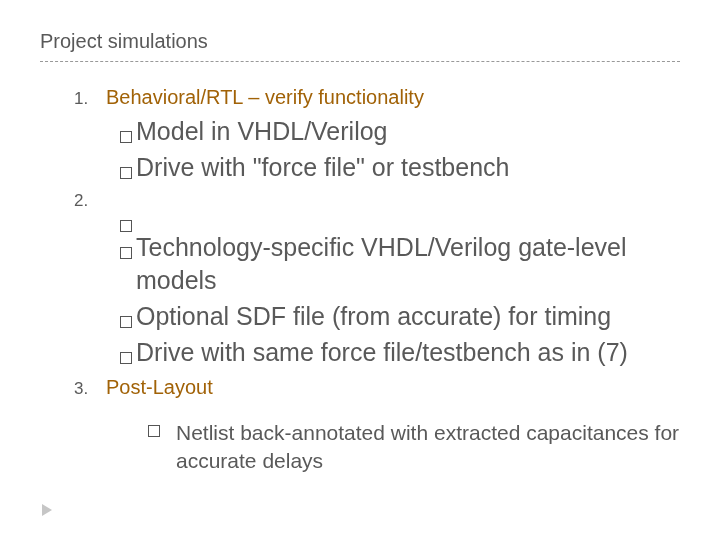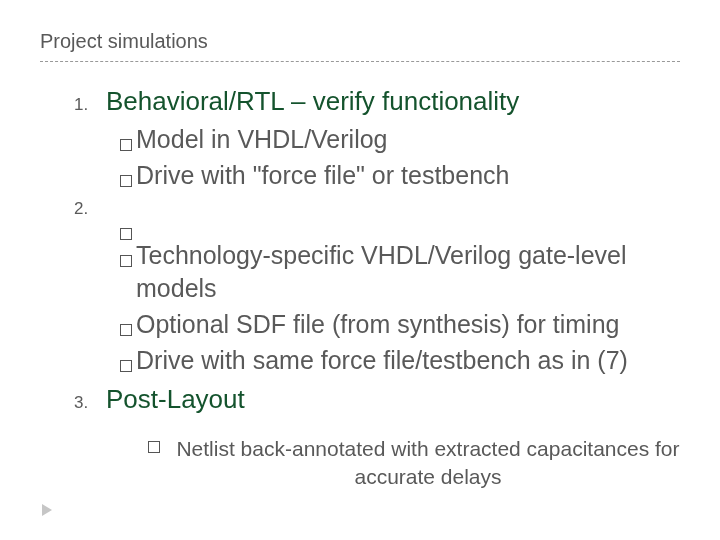--- a/index.html
+++ b/index.html
@@ -32,22 +32,22 @@
     margin-left: 34px;
     margin-bottom: 6px;
   }
   .num {
     font-size: 17px;
     color: #5a5a5a;
     width: 32px;
     flex-shrink: 0;
   }
   .heading {
-    font-size: 26px;
-    color: #14532d;
+    font-size: 20px;
+    color: #a16207;
   }
   .sub {
     display: flex;
     align-items: baseline;
     margin-left: 80px;
     margin-bottom: 2px;
   }
   .chk {
     width: 12px;
     height: 12px;
@@ -60,21 +60,20 @@
   .subtext {
     font-size: 25px;
     color: #595959;
     line-height: 1.35;
   }
   .sub-indent {
     display: flex;
     align-items: flex-start;
     margin-left: 108px;
     margin-top: 20px;
-    text-align: center;
   }
   .sub-indent .chk {
     margin-right: 16px;
     top: 6px;
   }
   .sub-indent .subtext {
     font-size: 21px;
   }
   .marker {
     position: absolute;
@@ -114,21 +113,21 @@
   </div>
   <div class="sub">
     <span class="chk"></span>
   </div>
   <div class="sub">
     <span class="chk"></span>
     <span class="subtext">Technology-specific VHDL/Verilog gate-level models</span>
   </div>
   <div class="sub">
     <span class="chk"></span>
-    <span class="subtext">Optional SDF file (from synthesis) for timing</span>
+    <span class="subtext">Optional SDF file (from accurate) for timing</span>
   </div>
   <div class="sub">
     <span class="chk"></span>
     <span class="subtext">Drive with same force file/testbench as in (7)</span>
   </div>
 </div>
 
 <div class="item">
   <div class="num-row">
     <span class="num">3.</span>

